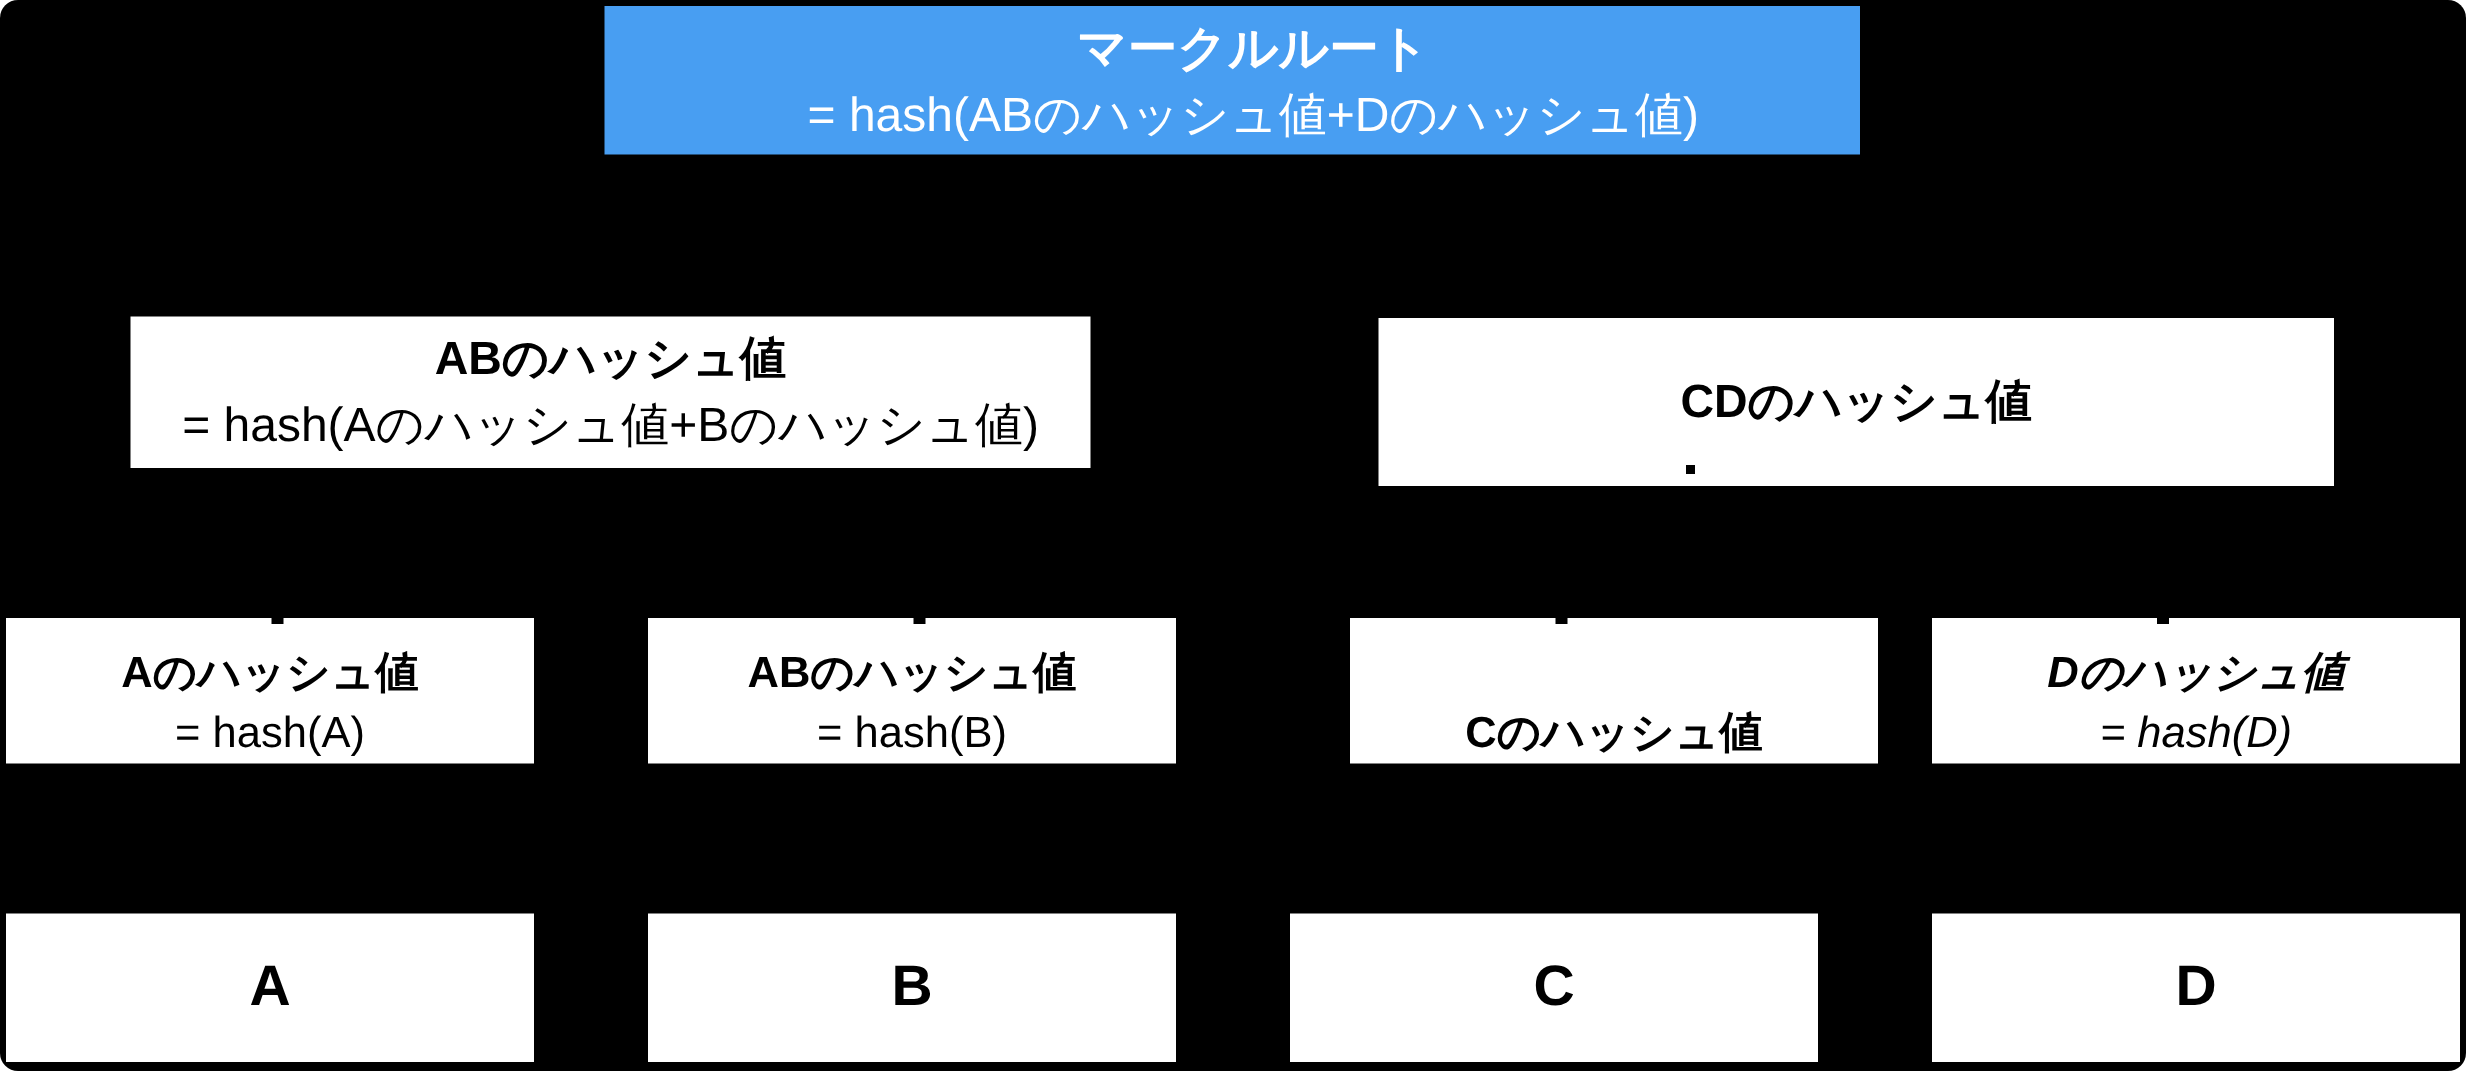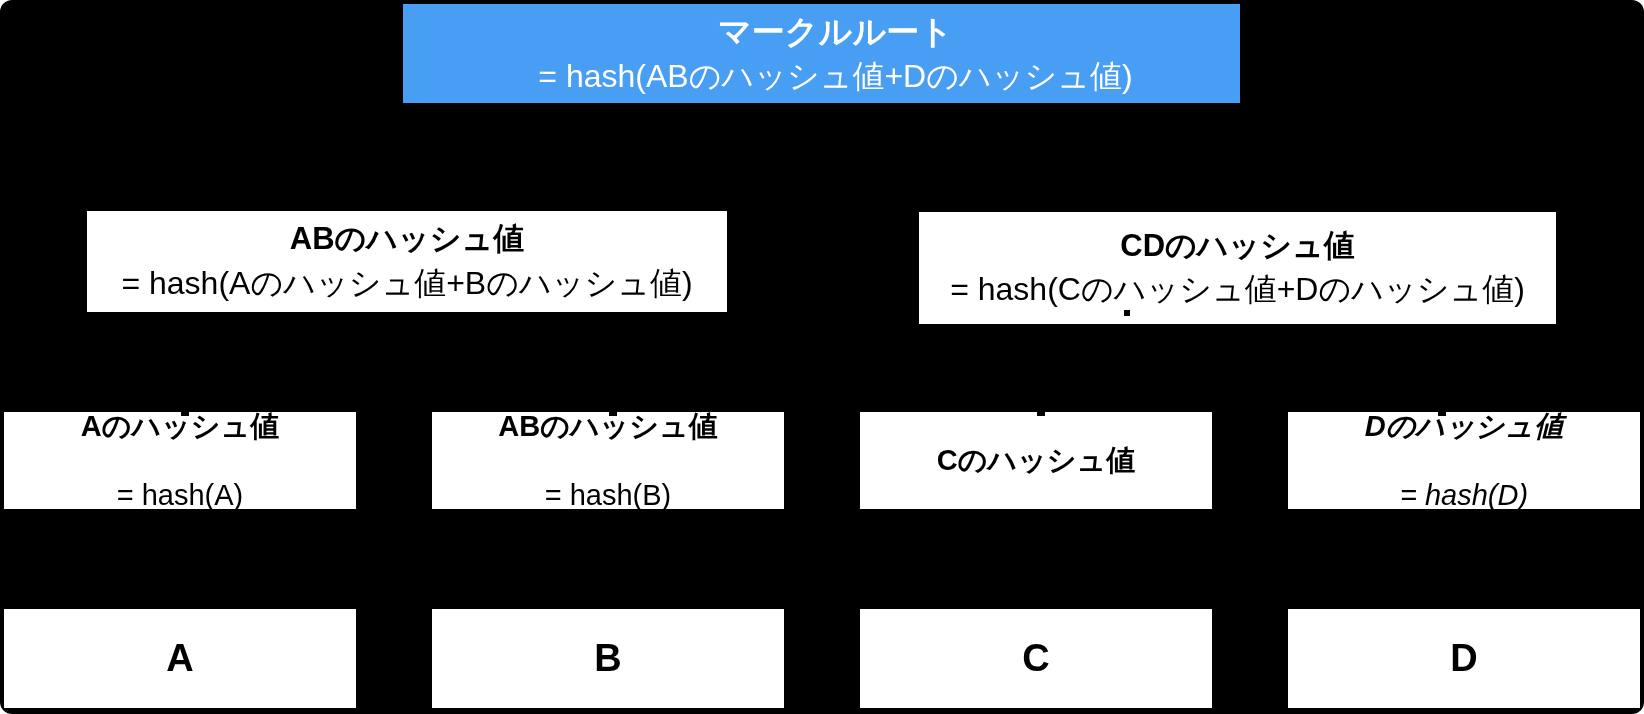--- a/index.html
+++ b/index.html
@@ -41,26 +41,26 @@
   .n-root .label   { font-size: 33px; }
   .n-root .formula { font-size: 32px; }
 
   
   .n-ab   { left: 87px;  top: 211px; width: 640px; height: 101px; }
   .n-cd   { left: 919px; top: 212px; width: 637px; height: 112px; }
   .n-ab .label, .n-cd .label     { font-size: 31px; }
   .n-ab .formula, .n-cd .formula { font-size: 32px; }
 
   
-  .lvl3 { top: 412px; width: 352px; height: 97px; }
+  .lvl3 { top: 412px; width: 352px; height: 97px; justify-content: flex-end; }
   .lvl3 .label   { font-size: 29px; }
-  .lvl3 .formula { font-size: 29px; margin-top: 28px; }
+  .lvl3 .formula { font-size: 29px; }
   .n-ha { left: 4px;    }
   .n-hb { left: 432px;  }
-  .n-hc { left: 860px;  }
+  .n-hc { left: 900px;  }
   .n-hd { left: 1288px; font-style: italic; }
 
   
   .lvl4 { top: 609px; width: 352px; height: 99px; }
   .lvl4 .label { font-size: 38px; }
   .c-a { left: 4px;    }
   .c-b { left: 432px;  }
   .c-c { left: 860px;  }
   .c-d { left: 1288px; }
 
@@ -87,21 +87,20 @@
     <div class="label">マークルルート</div>
     <div class="formula">= hash(ABのハッシュ値+Dのハッシュ値)</div>
   </div>
 
   <div class="node n-ab">
     <div class="label">ABのハッシュ値</div>
     <div class="formula">= hash(Aのハッシュ値+Bのハッシュ値)</div>
   </div>
   <div class="node n-cd">
     <div class="label">CDのハッシュ値</div>
-    <div class="formula">= hash(Cのハッシュ値+Dのハッシュ値)</div>
   </div>
 
   <div class="node lvl3 n-ha">
     <div class="label">Aのハッシュ値</div>
     <div class="formula">= hash(A)</div>
   </div>
   <div class="node lvl3 n-hb">
     <div class="label">ABのハッシュ値</div>
     <div class="formula">= hash(B)</div>
   </div>

